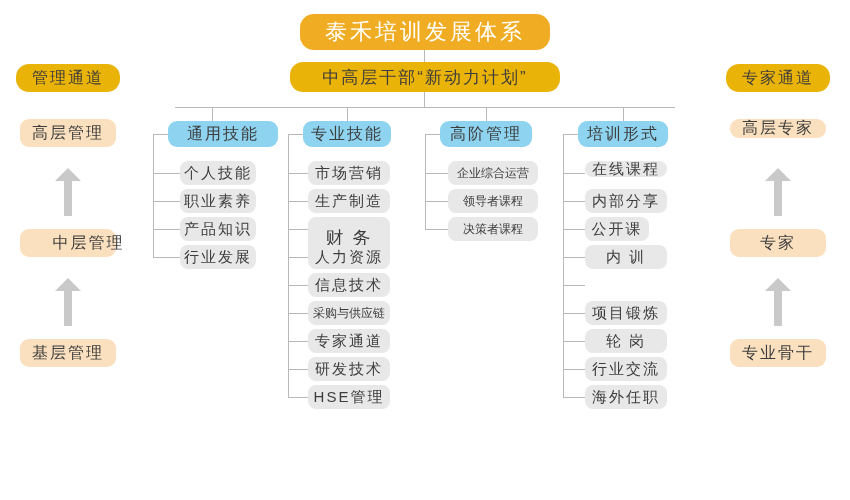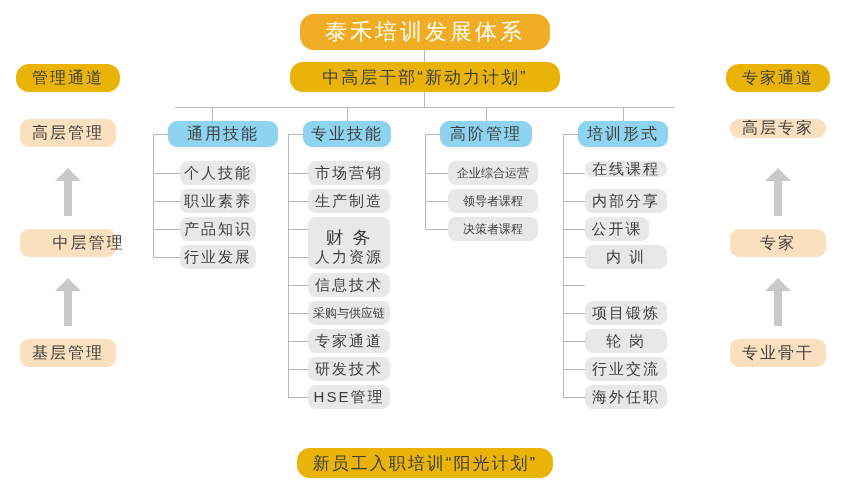--- a/index.html
+++ b/index.html
@@ -138,14 +138,13 @@
     <div class="pill grey" style="left:585px;top:245px;width:82px;height:24px;font-size:15px;">内 训</div>
     <div class="ln hline" style="left:563px;top:285px;width:22px;height:1px;"></div>
     <div class="ln hline" style="left:563px;top:313px;width:22px;height:1px;"></div>
     <div class="pill grey" style="left:585px;top:301px;width:82px;height:24px;font-size:15px;">项目锻炼</div>
     <div class="ln hline" style="left:563px;top:341px;width:22px;height:1px;"></div>
     <div class="pill grey" style="left:585px;top:329px;width:82px;height:24px;font-size:15px;">轮 岗</div>
     <div class="ln hline" style="left:563px;top:369px;width:22px;height:1px;"></div>
     <div class="pill grey" style="left:585px;top:357px;width:82px;height:24px;font-size:15px;">行业交流</div>
     <div class="ln hline" style="left:563px;top:397px;width:22px;height:1px;"></div>
     <div class="pill grey" style="left:585px;top:385px;width:82px;height:24px;font-size:15px;">海外任职</div>
-    <div class="pill green" style="left:297px;top:448px;width:256px;height:30px;font-size:17px;">新员工入职培训“阳光计划”</div>
   </div>
 
 </body></html>

